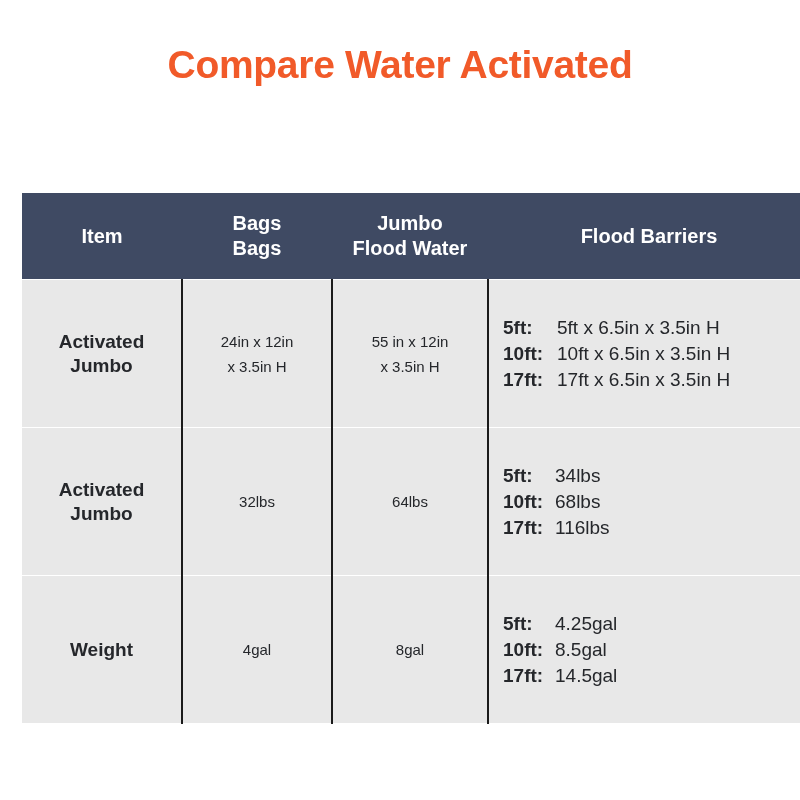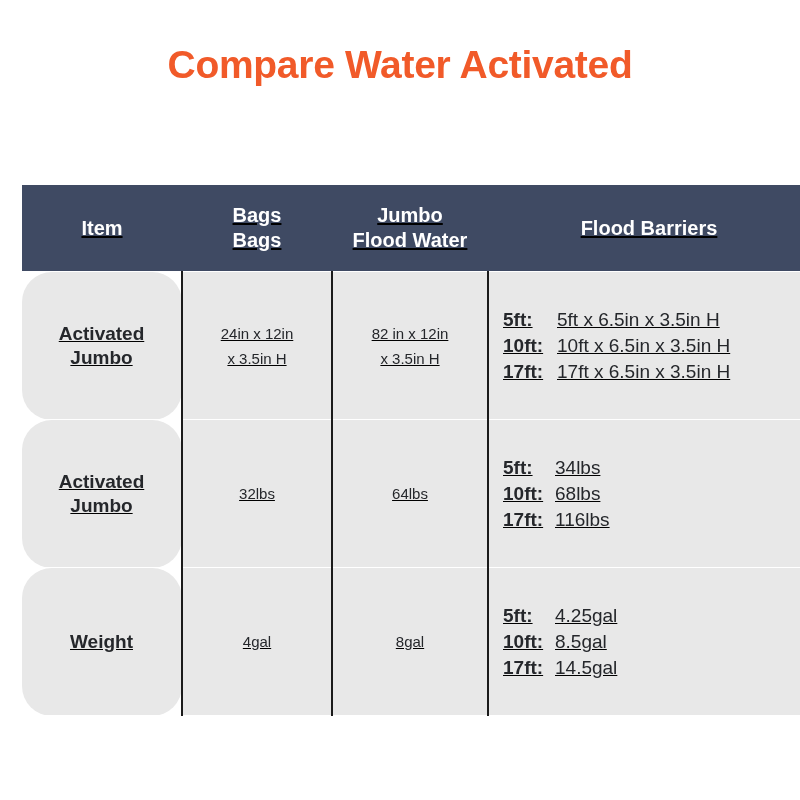--- a/index.html
+++ b/index.html
@@ -33,23 +33,22 @@
     padding-right: 40px;
     box-sizing: border-box;
   }
   .title .line {
     display: block;
   }
 
   .table-wrap {
     position: absolute;
     left: 22px;
-    top: 185px;
+    top: 193px;
     width: 756px;
-    text-decoration: underline;
   }
 
   table.compare {
     border-collapse: collapse;
     width: 756px;
     table-layout: fixed;
   }
 
   table.compare thead th {
     background: #3f4a63;
@@ -77,21 +76,20 @@
     box-sizing: border-box;
   }
 
   td.rowlabel {
     font-weight: bold;
     font-size: 19px;
     line-height: 24px;
     text-align: center;
     color: #1f2229;
     padding: 10px 6px;
-    border-radius: 30px;
   }
 
   td.cell-center {
     font-size: 15px;
     line-height: 25px;
     text-align: center;
     padding: 10px 8px;
     border-left: 2px solid #1b1b1b;
     border-right: 2px solid #1b1b1b;
   }
@@ -154,21 +152,21 @@
         <tr class="row-size">
           <td class="rowlabel">
             <div>Activated</div>
             <div>Jumbo</div>
           </td>
           <td class="cell-center">
             <div>24in x 12in</div>
             <div>x 3.5in H</div>
           </td>
           <td class="cell-center">
-            <div>82 in x 12in</div>
+            <div>55 in x 12in</div>
             <div>x 3.5in H</div>
           </td>
           <td class="barriers size-indent">
             <div class="barrier-row">
               <span class="barrier-key">5ft:</span>
               <span class="barrier-val">5ft x 6.5in x 3.5in H</span>
             </div>
             <div class="barrier-row">
               <span class="barrier-key">10ft:</span>
               <span class="barrier-val">10ft x 6.5in x 3.5in H</span>

